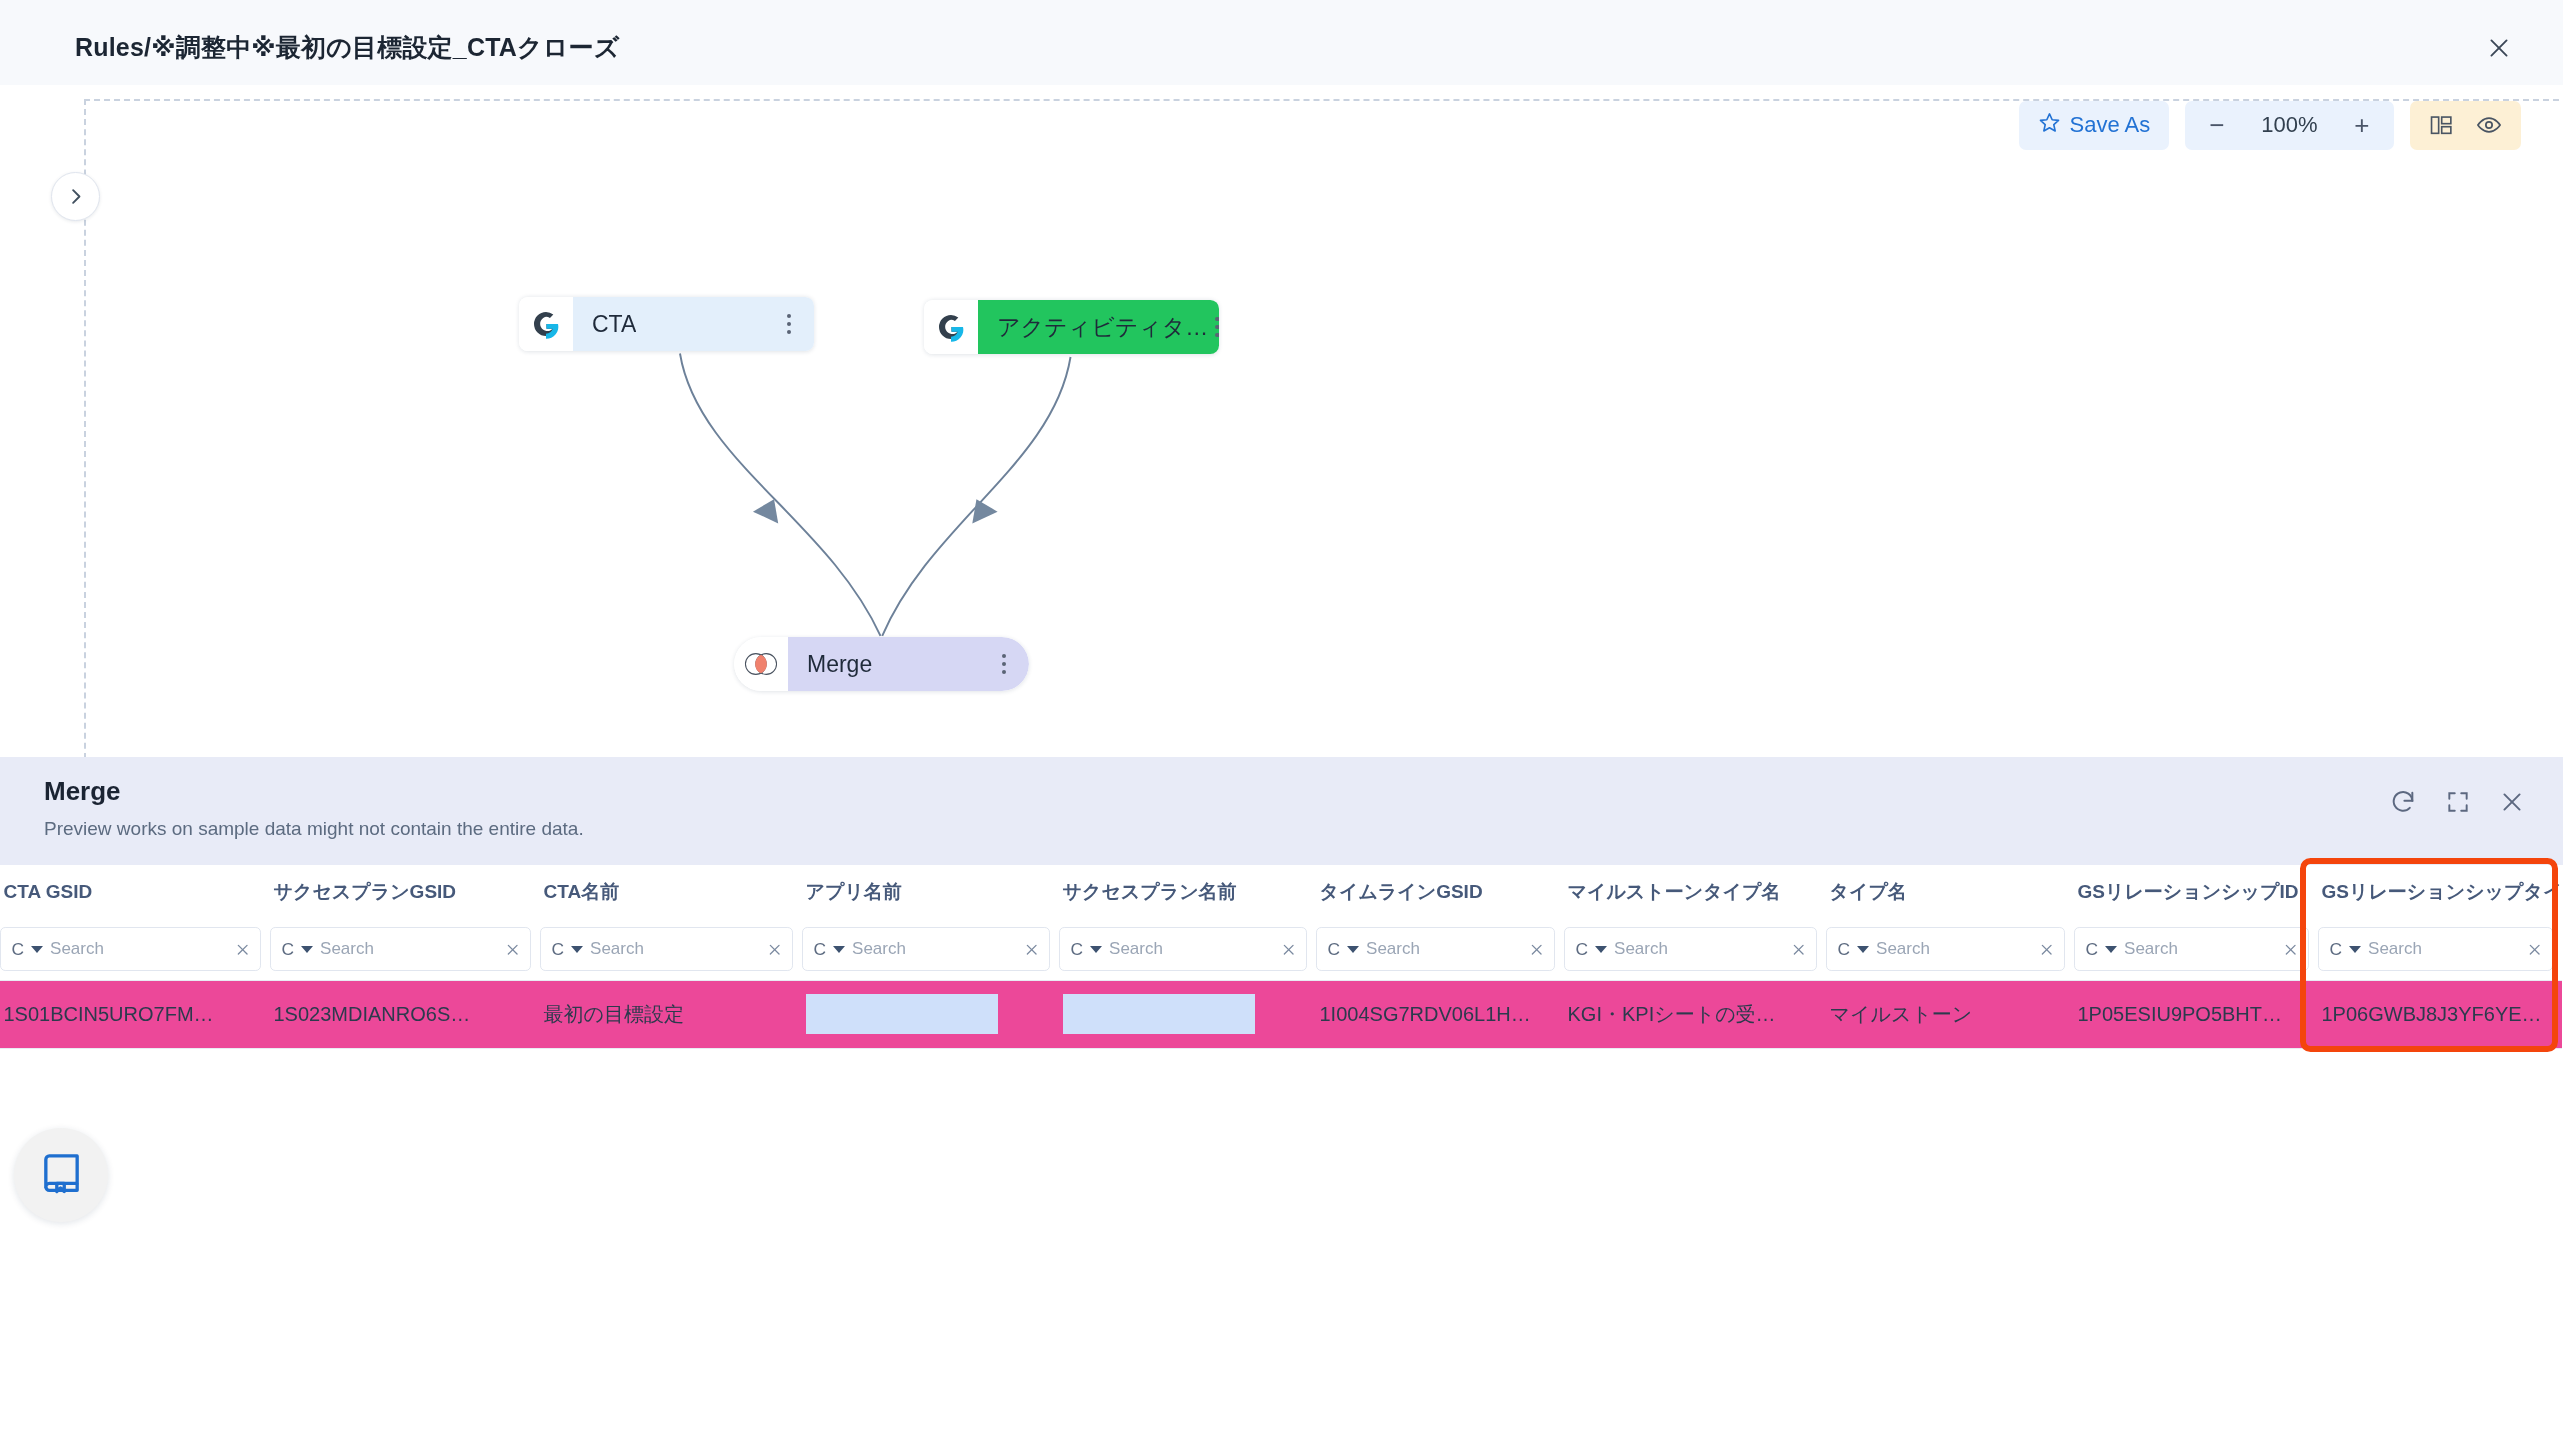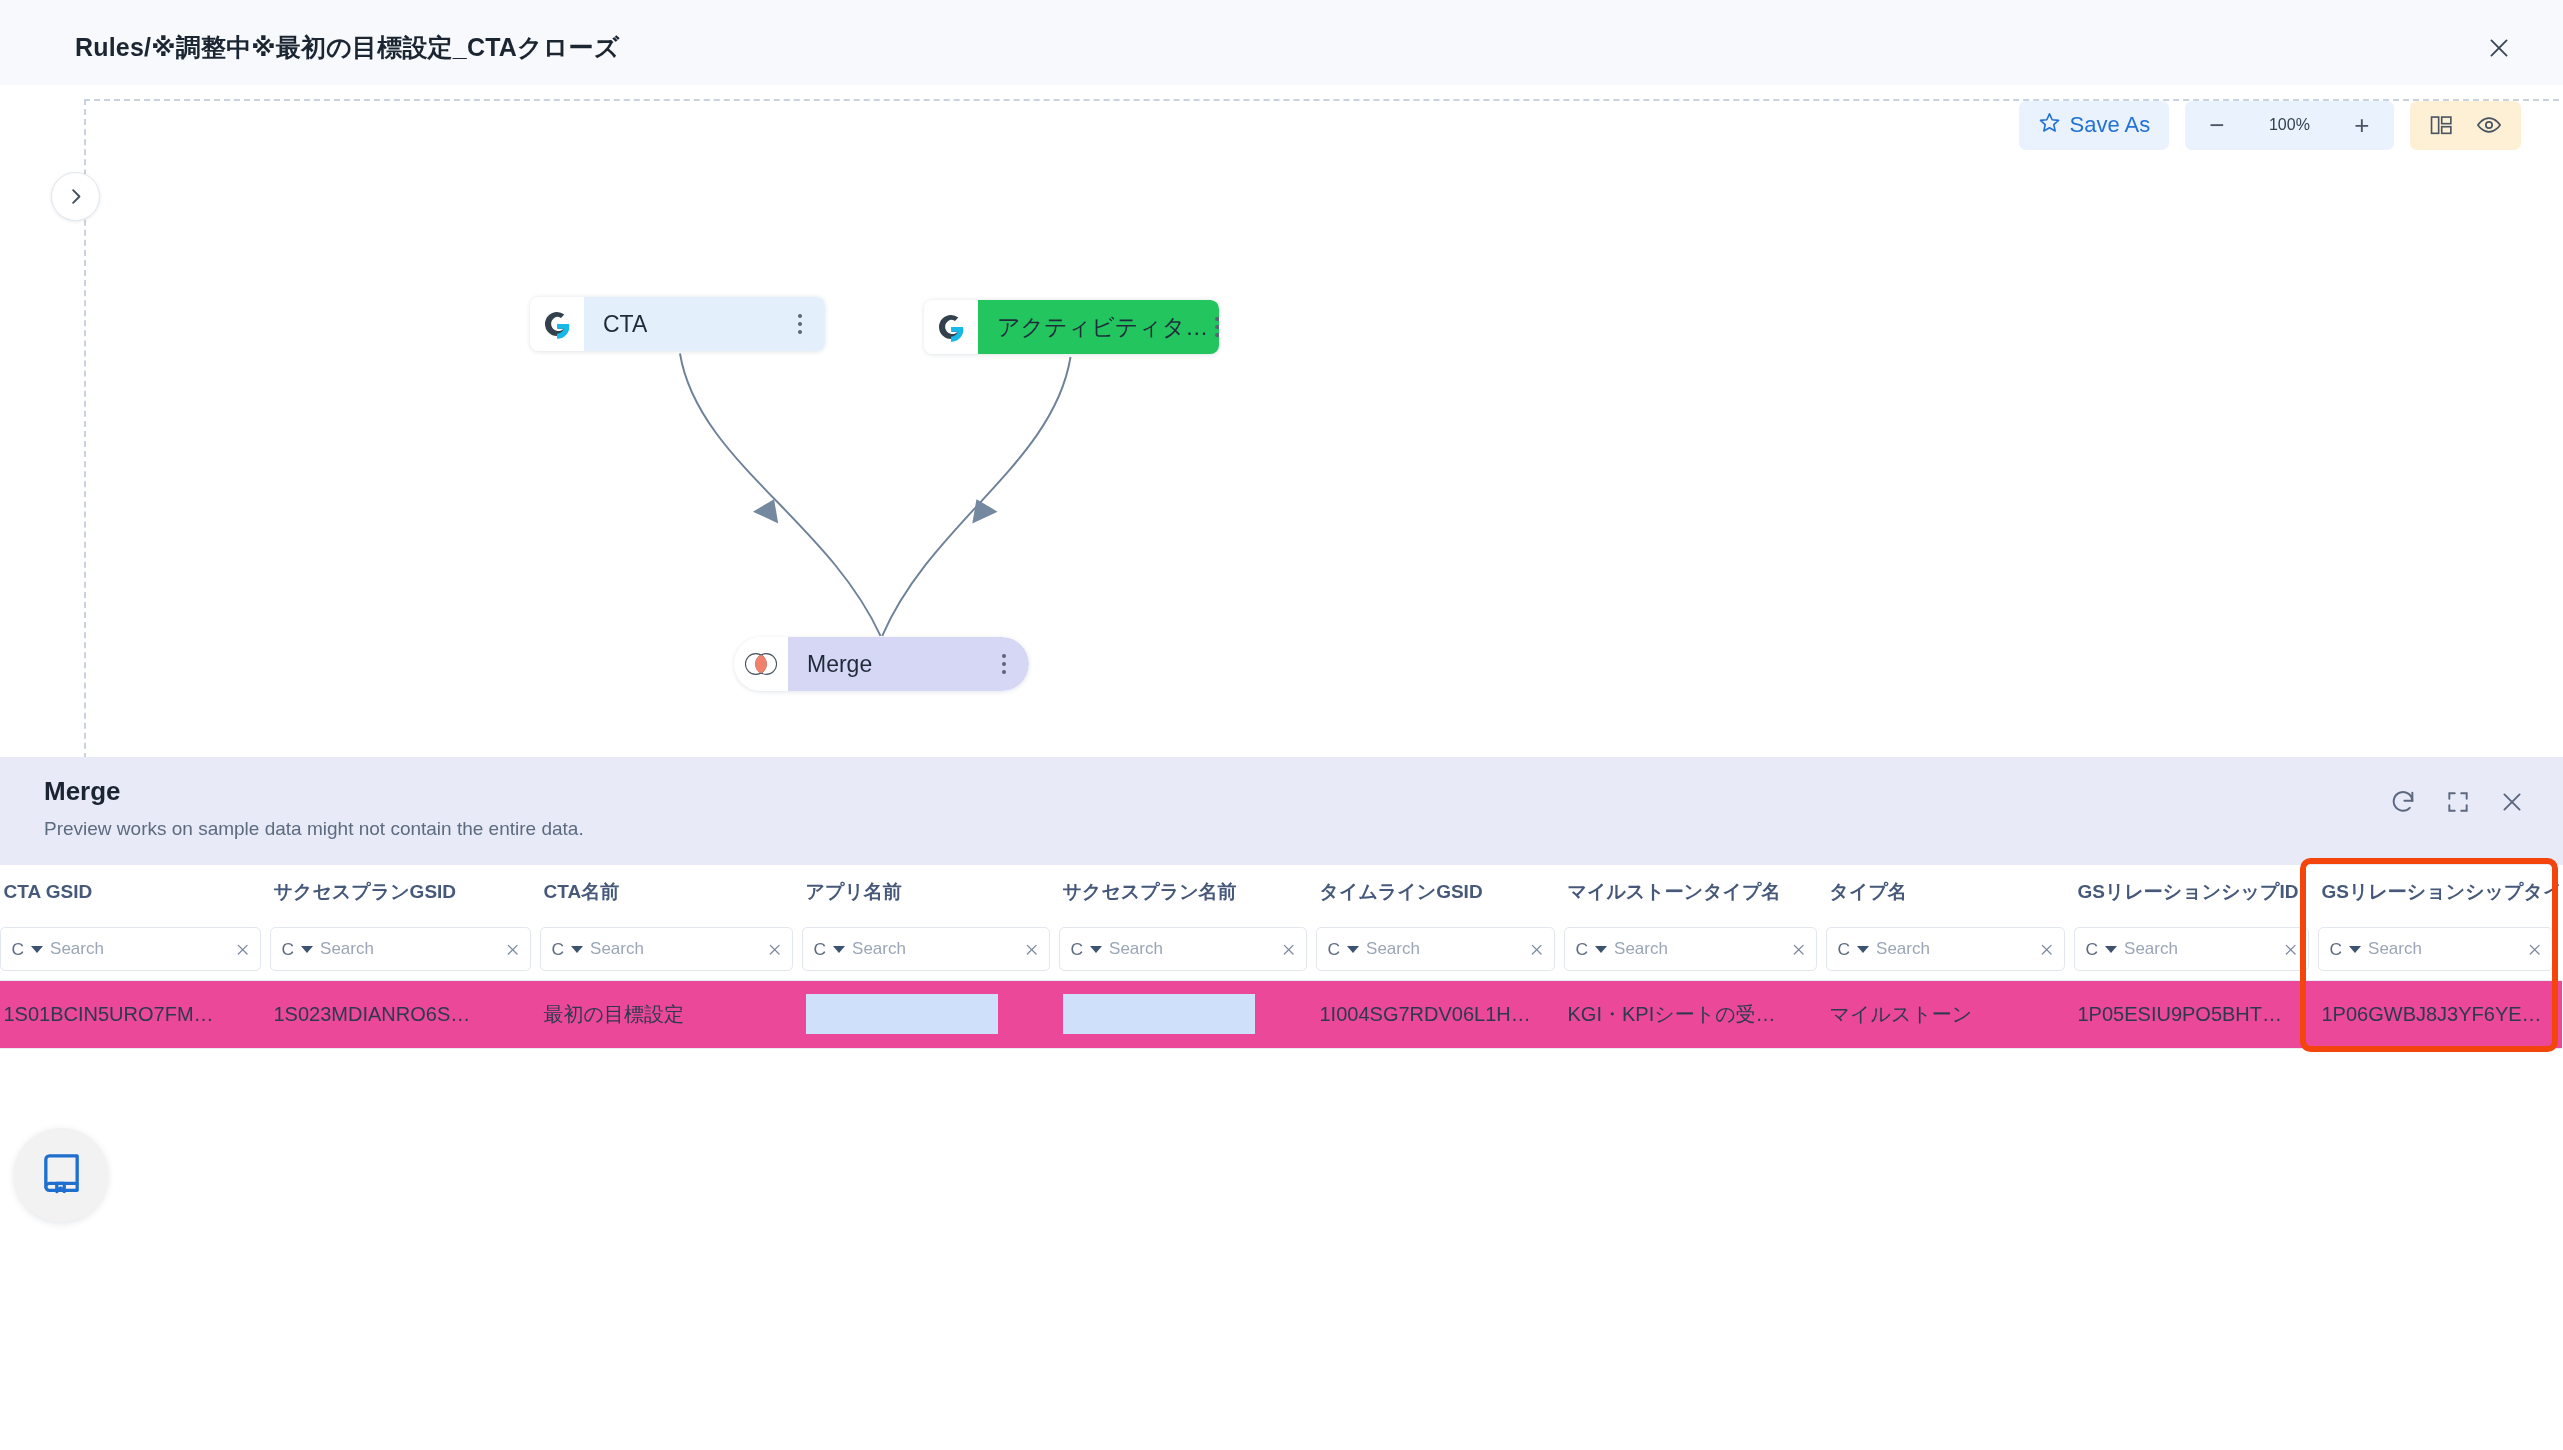--- a/index.html
+++ b/index.html
@@ -72,21 +72,21 @@
   .tb-saveas {
     color: #2272d4; font-size: 22px; font-weight: 500;
     display: flex; align-items: center; gap: 8.7px; cursor: pointer;
   }
   .tb-zoom { gap: 23px; }
   .tb-zoom .zbtn {
     font-size: 26px; color: #4a5568; cursor: pointer;
     width: 26px; text-align: center; line-height: 1;
     user-select: none;
   }
-  .tb-zoom .zval { font-size: 16px; color: #32404f; min-width: 73px; text-align: center; }
+  .tb-zoom .zval { font-size: 22px; color: #32404f; min-width: 73px; text-align: center; }
   .tb-view {
     background: #fdf0d5; border-radius: 7px;
     height: 49px; display: flex; align-items: center;
     gap: 23px; padding: 0 19px;
   }
   .tb-icon { cursor: pointer; display: flex; align-items: center; }
 
   
   .node {
     position: absolute;
@@ -112,21 +112,21 @@
     font-size: 23px; color: #1f2a3a;
     white-space: nowrap; overflow: hidden; text-overflow: ellipsis;
   }
   .node .node-menu {
     display: flex; flex-direction: column; gap: 3.5px;
     padding: 5.2px 7px; cursor: pointer;
   }
   .node .node-menu i {
     width: 4.4px; height: 4.4px; border-radius: 50%; background: #5a6475; display: block;
   }
-  .node-cta     { left: 530px;  top: 212px;  width: 295px; }
+  .node-cta     { left: 519px;  top: 212px;  width: 295px; }
   .node-cta  .node-body { background: #e3effb; }
   .node-act     { left: 924px; top: 215px;  width: 295px; }
   .node-act  .node-body { background: #22c55e; }
   .node-merge   { left: 734px;  top: 552px;  width: 295px; border-radius: 28px; }
   .node-merge .node-ico { border-radius: 28px 0 0 28px; }
   .node-merge .node-body { background: #d6d7f4; border-radius: 0 28px 28px 0; }
 
   
   .panel {
     position: absolute; left: 0; top: 757px;

